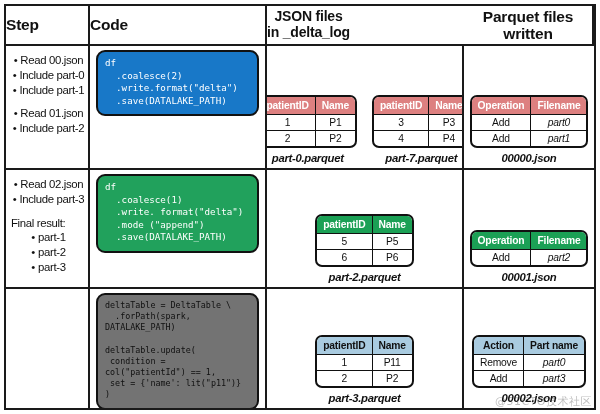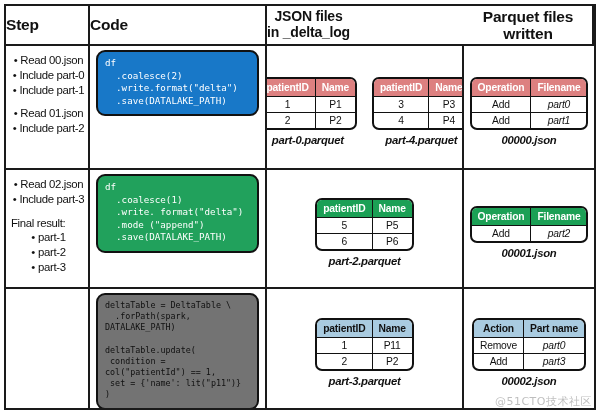--- a/index.html
+++ b/index.html
@@ -80,21 +80,21 @@
     white-space: pre;
     width: 100%;
   }
   .code.blue  { background: #1878c8; color: #ffffff; }
   .code.green { background: #21a15c; color: #ffffff; }
   .code.lightblue { background: #737373; color: #101010; font-size: 8.4px; line-height: 1.33; }
 
   
   .tables-row {
     display: flex;
-    align-items: center;
+    align-items: flex-end;
     justify-content: center;
     gap: 15px;
     height: 100%;
     padding: 12px 4px 4px 4px;
   }
   .tbl-group { display: flex; flex-direction: column; align-items: center; }
   .mini {
     border: 2.2px solid #111;
     border-radius: 7px;
     border-collapse: separate;
@@ -225,21 +225,21 @@
             <tr>
               <td>3</td>
               <td>P3</td>
             </tr>
             <tr>
               <td>4</td>
               <td>P4</td>
             </tr>
           </tbody>
             </table>
-          <div class="caption">part-4.parquet</div>
+          <div class="caption">part-7.parquet</div>
         </div>
 
       </div>
     </div>
 
     <div class="cell lastcol">
       <div class="tables-row">
         <div class="tbl-group">
           <table class="mini red">
             <tbody>

